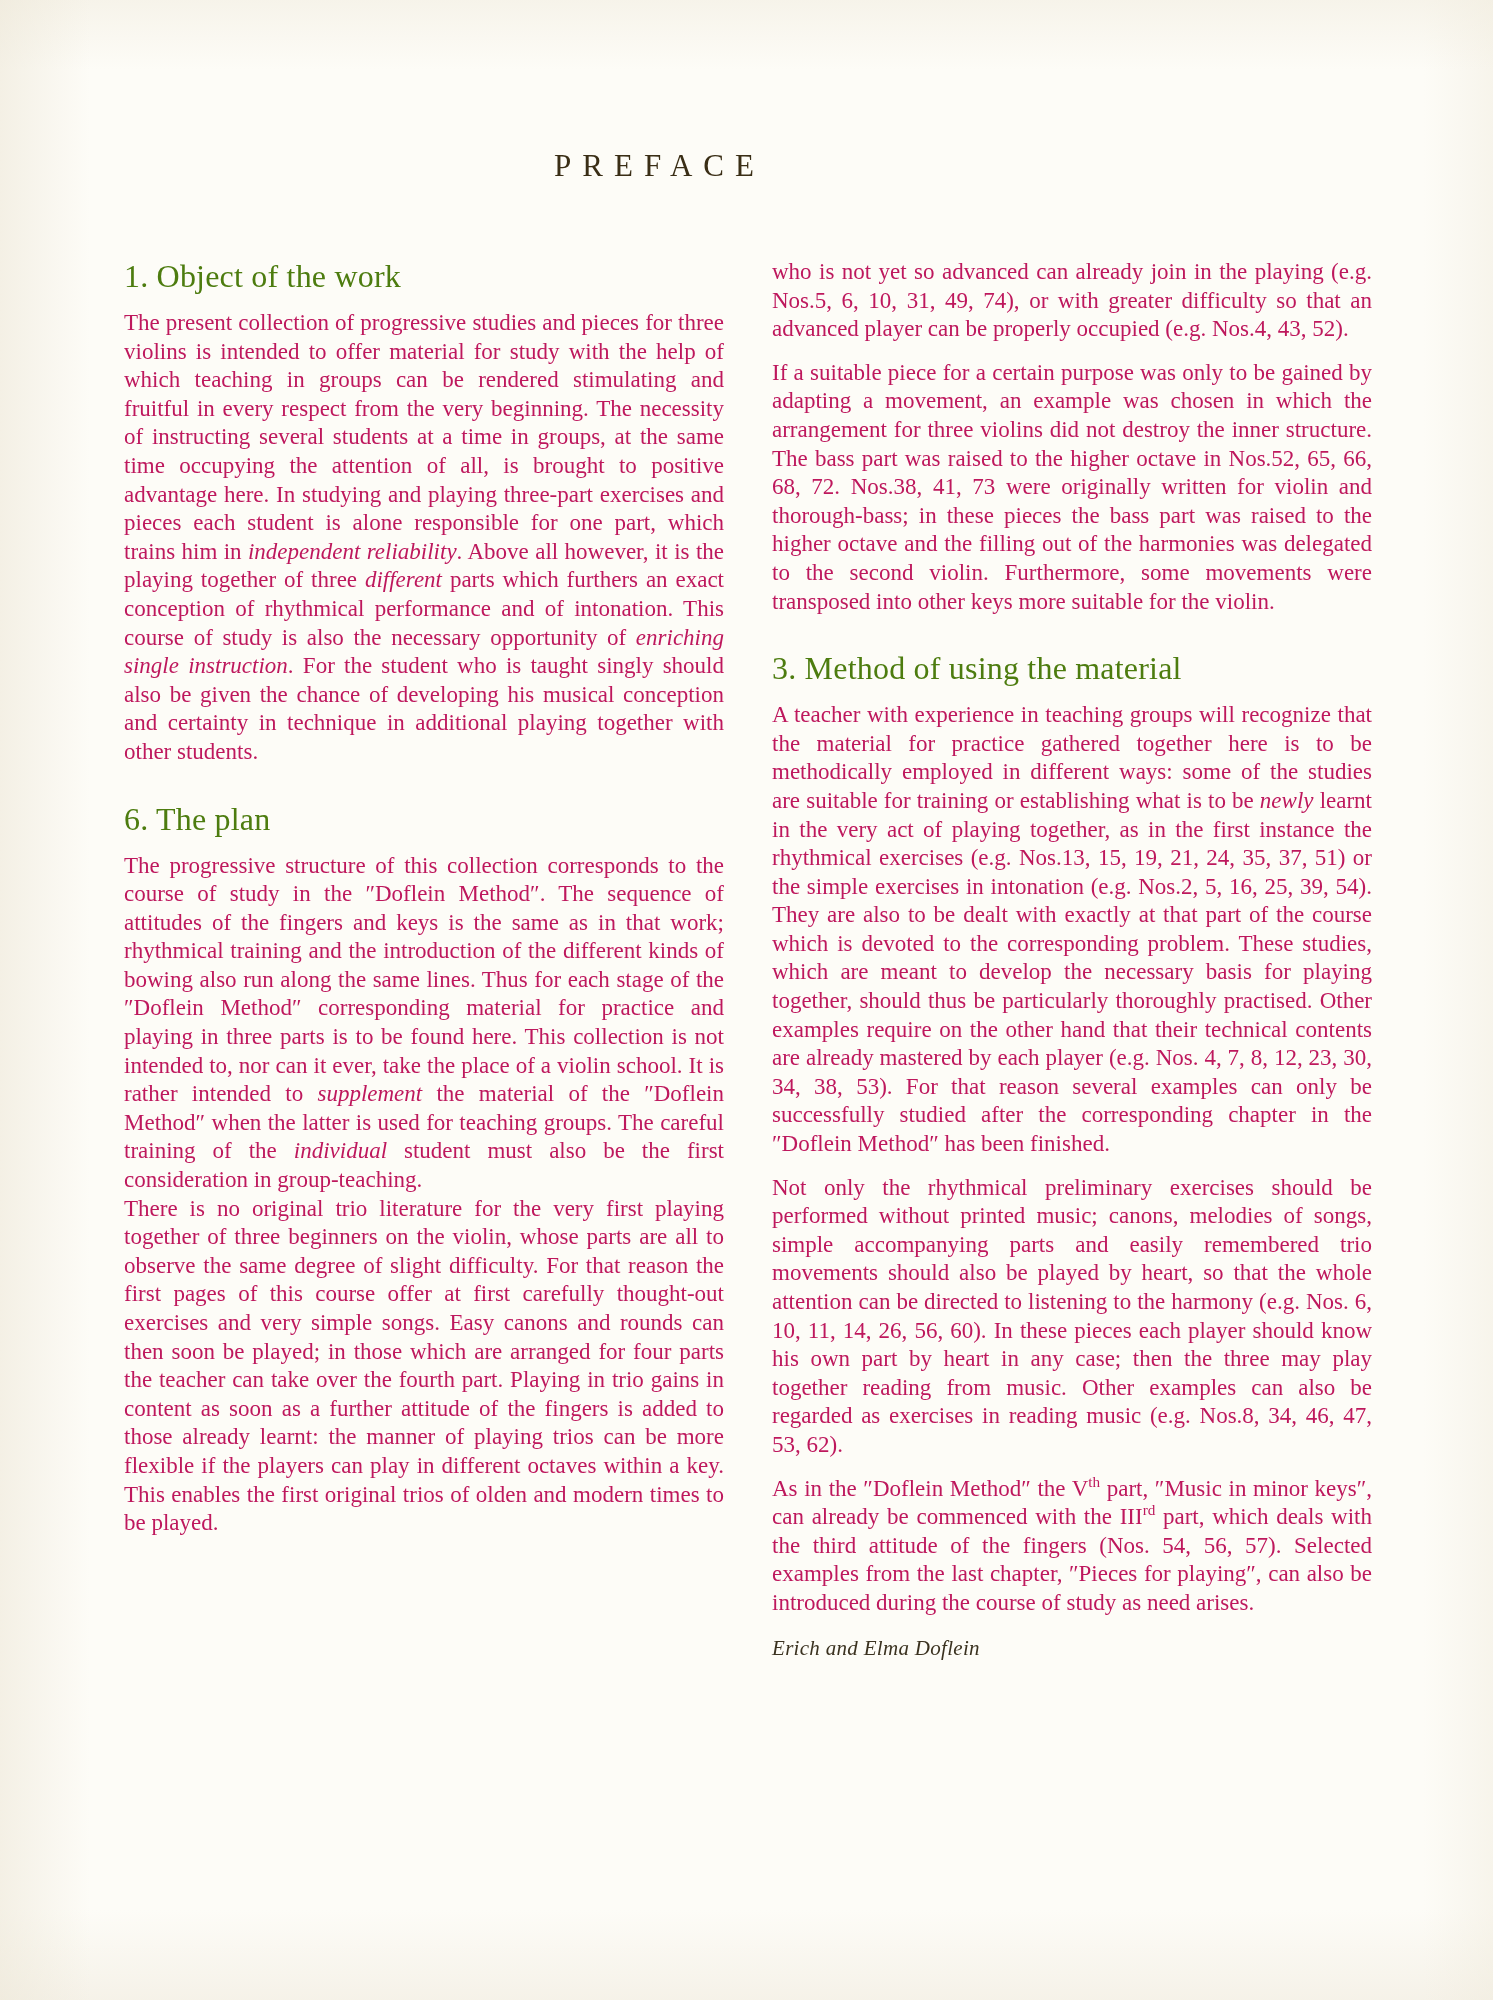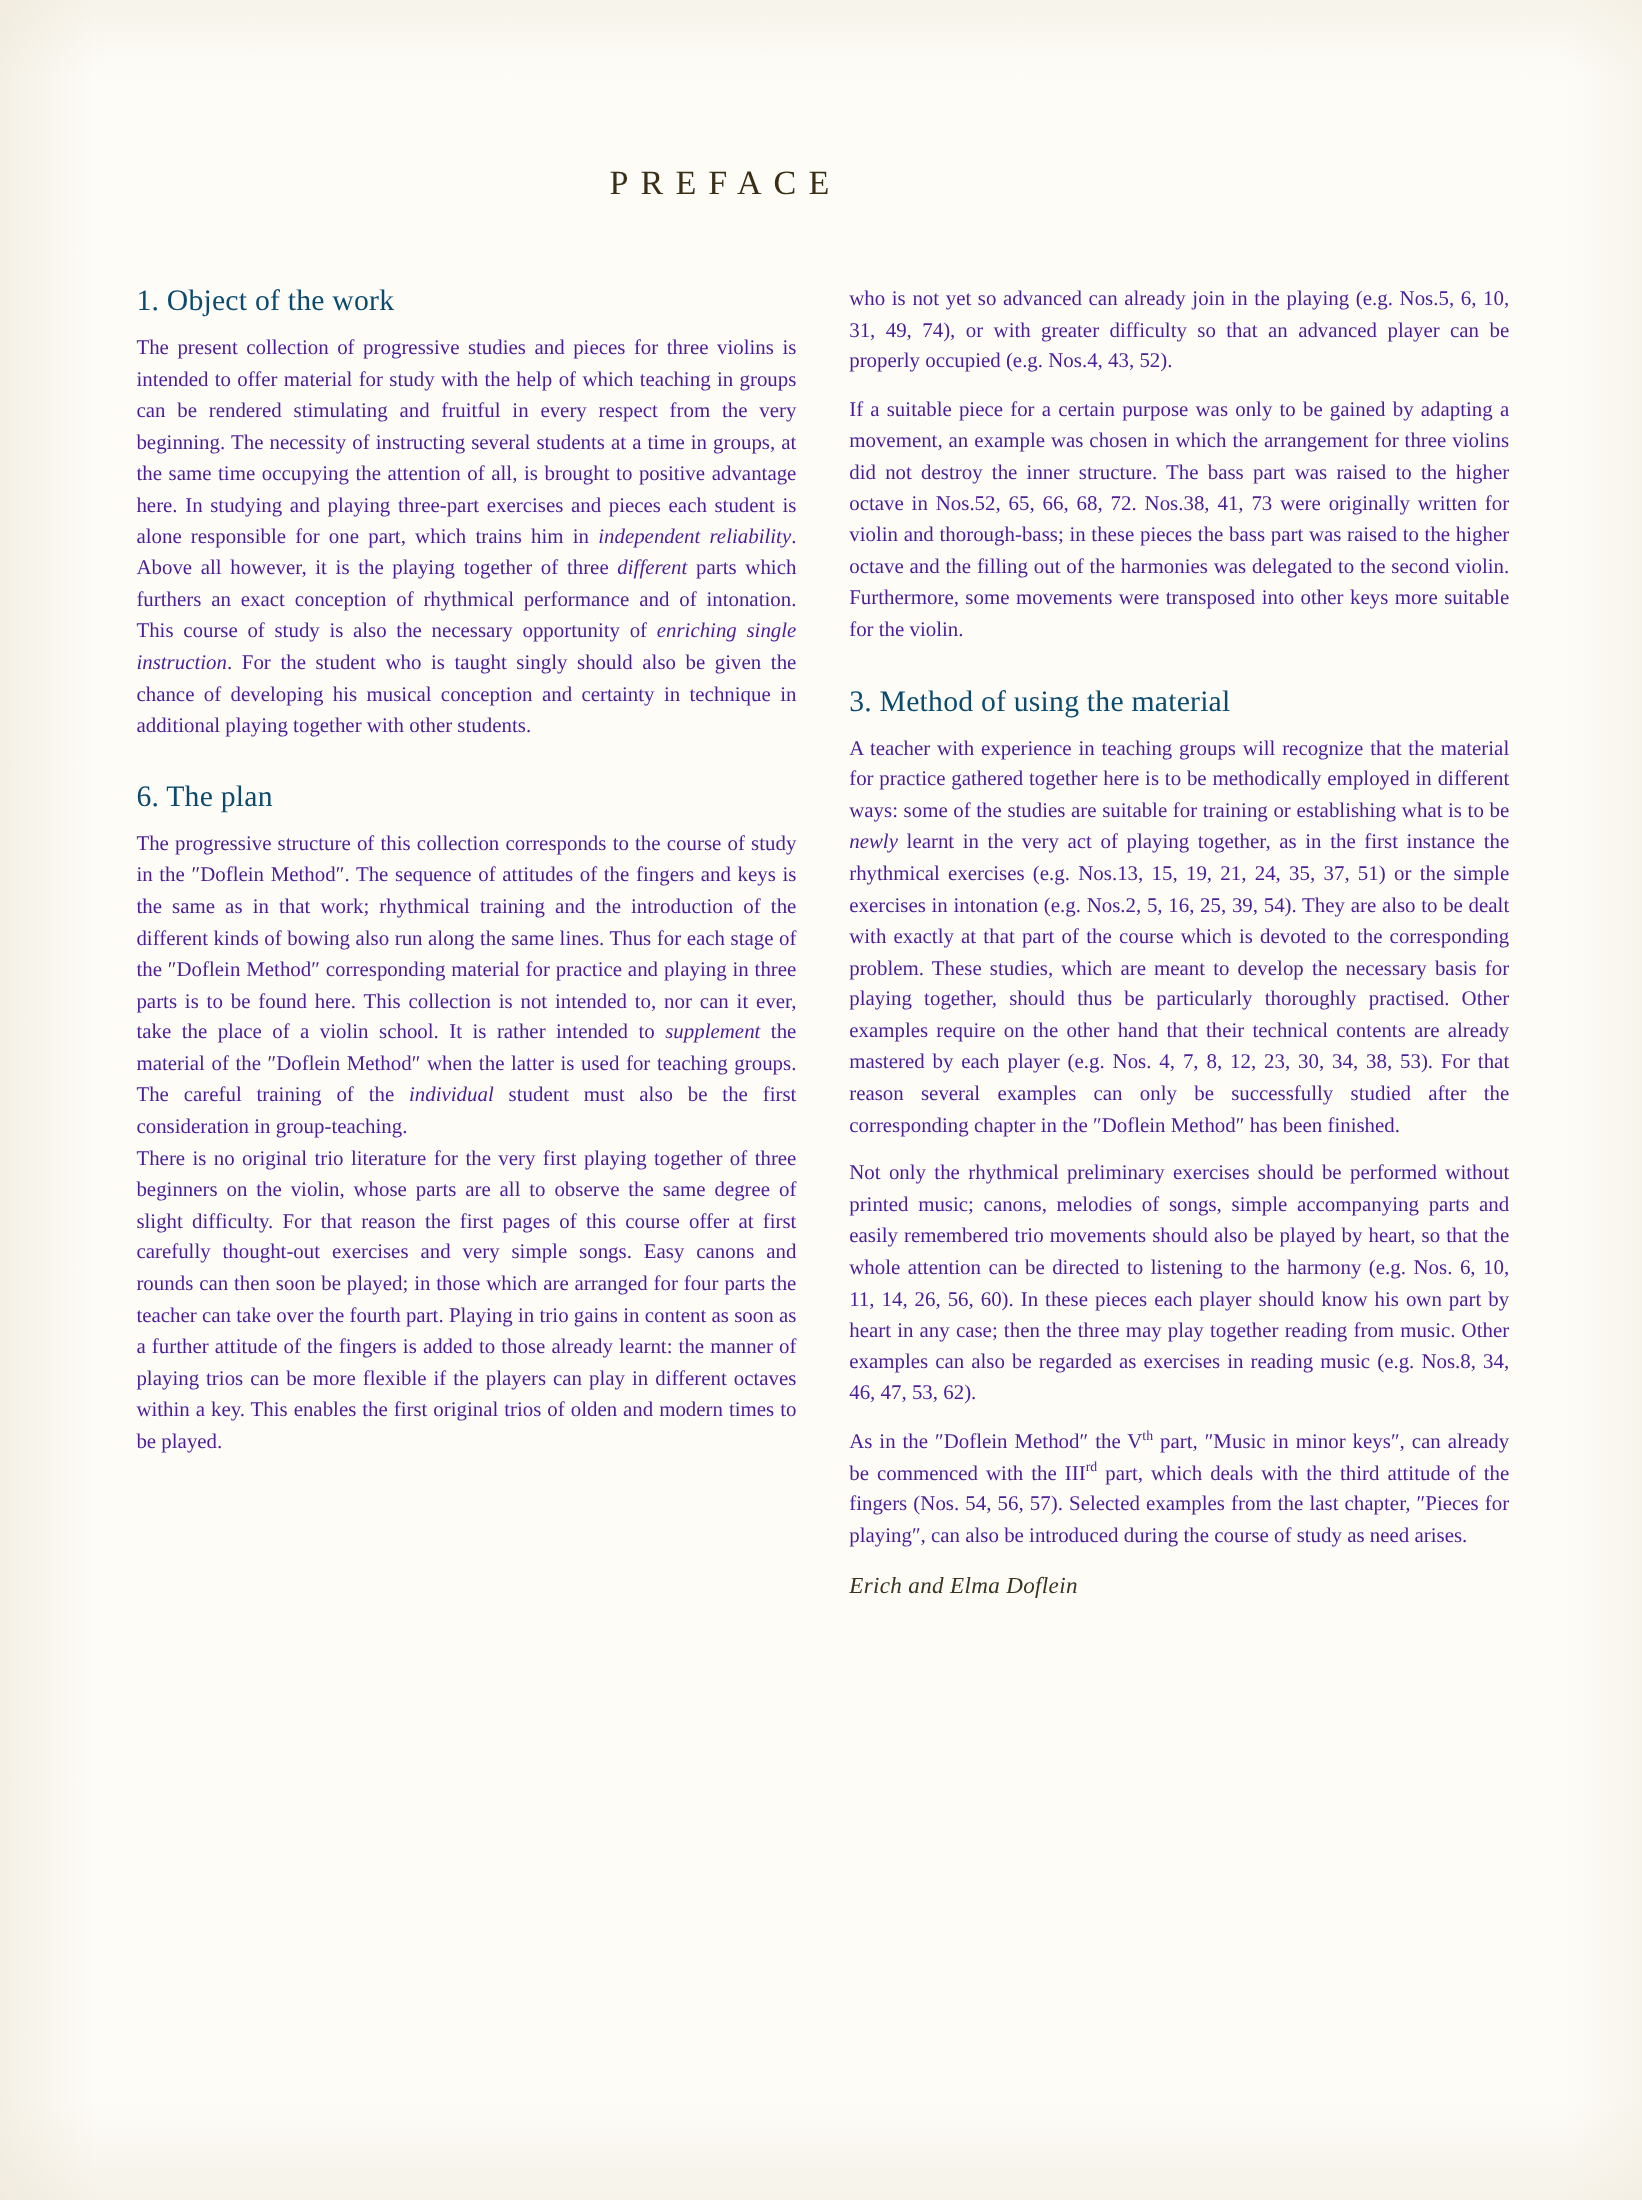--- a/index.html
+++ b/index.html
@@ -50,36 +50,36 @@
     left: 124px;
     top: 258px;
     width: 1248px;
     display: flex;
     gap: 48px;
   }
   .col {
     width: 600px;
   }
   h2.section-head {
-    font-size: 27px;
+    font-size: 32px;
     font-weight: normal;
     margin: 0 0 14px 0;
-    color: #0c4a6e;
+    color: #4d7c0f;
     letter-spacing: 0.2px;
   }
   .col .section:not(:first-child) h2.section-head {
     margin-top: 34px;
   }
   p.para {
     margin: 0 0 15px 0;
-    font-size: 19px;
+    font-size: 23px;
     line-height: 28.6px;
     text-align: justify;
     text-justify: inter-word;
-    color: #4c1d95;
+    color: #be185d;
     hyphens: manual;
   }
   p.para:last-child { margin-bottom: 0; }
   .it { font-style: italic; }
   .sig {
     margin-top: 18px;
     text-align: left;
     font-style: italic;
     font-size: 21px;
     color: #3b3220;

